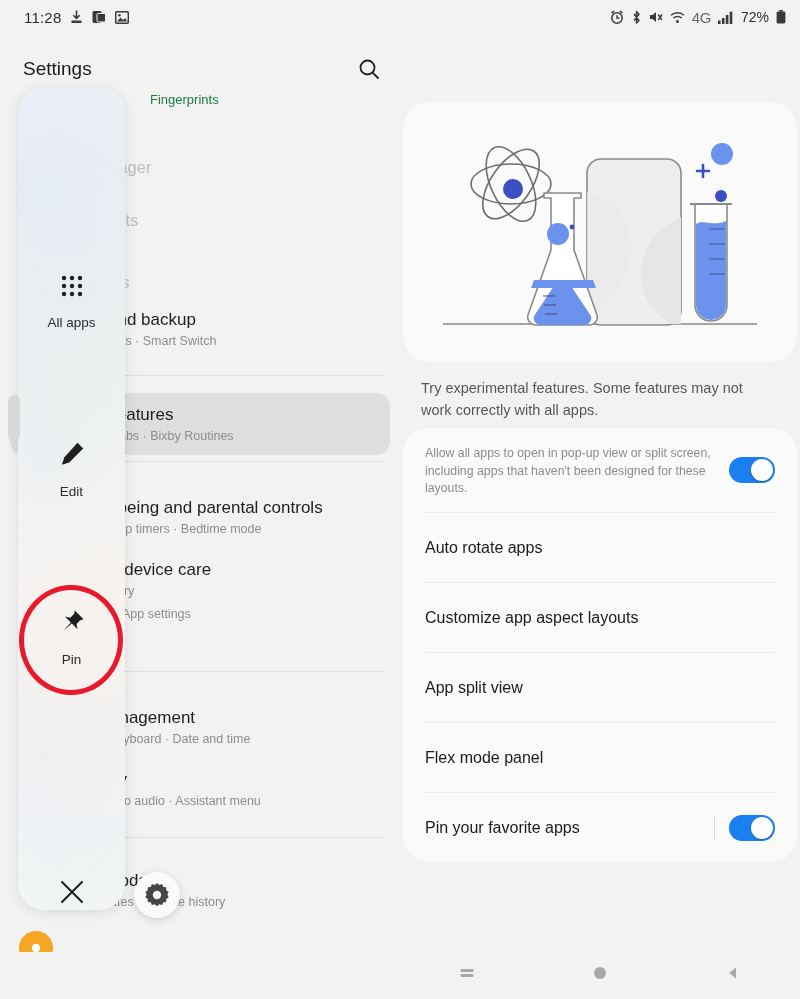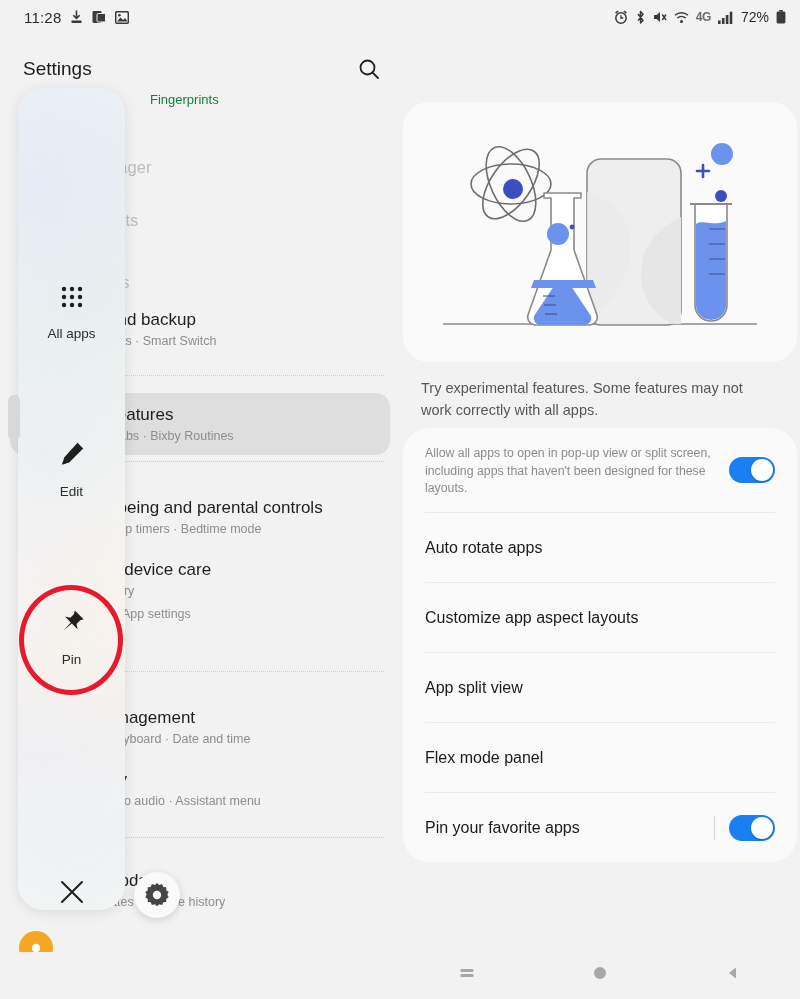--- a/index.html
+++ b/index.html
@@ -13,21 +13,21 @@
 
   
   .statusbar { position:absolute; top:0; left:0; width:800px; height:34px;
     display:flex; align-items:center; justify-content:space-between;
     padding: 0 14px 0 24px; color:#3a3a3a; }
   .sb-left { display:flex; align-items:center; gap:9px; }
   .sb-clock { font-size:15px; letter-spacing:.2px; color:#2d2d2d; }
   .sb-right { display:flex; align-items:center; gap:7px; }
   .sb-ico { display:inline-flex; align-items:center; justify-content:center; }
   .sb-batt { font-size:14px; color:#2d2d2d; margin-left:1px;}
-  .net-label { font-size:12px; font-weight:bold; color:#6a6a6a; letter-spacing:-0.4px; }
+  .net-label { font-size:15px; font-weight:normal; color:#6a6a6a; letter-spacing:-0.4px; }
 
   
   .left-header { position:absolute; top:44px; left:0; width:400px; height:50px;
      display:flex; align-items:center; }
   .left-title { font-size:19px; color:#1c1c1c; margin-left:23px; }
   .search-btn { position:absolute; left:352px; top:52px; width:34px; height:34px;
      display:flex; align-items:center; justify-content:center; }
 
   .right-header { position:absolute; top:44px; left:400px; width:400px; height:50px;
      display:flex; align-items:center; }
@@ -262,21 +262,21 @@
         </svg>
     </div>
     <div class="setting-row" style="top:888px; left:64px;">
       <div class="title" style="font-size:17px;">Tips and help</div>
     </div>
   </div>
 
   <div class="edge-panel">
     <div class="edge-tint"></div>
 
-    <div class="edge-item" style="top:196px;">
+    <div class="edge-item" style="top:185px;">
       <span>
         <svg width="26" height="26" viewBox="0 0 26 26">
           <circle cx="5" cy="5" r="2.2" fill="#1f1f1f"></circle>
             <circle cx="13" cy="5" r="2.2" fill="#1f1f1f"></circle>
             <circle cx="21" cy="5" r="2.2" fill="#1f1f1f"></circle>
           <circle cx="5" cy="13" r="2.2" fill="#1f1f1f"></circle>
             <circle cx="13" cy="13" r="2.2" fill="#1f1f1f"></circle>
             <circle cx="21" cy="13" r="2.2" fill="#1f1f1f"></circle>
           <circle cx="5" cy="21" r="2.2" fill="#1f1f1f"></circle>
             <circle cx="13" cy="21" r="2.2" fill="#1f1f1f"></circle>

